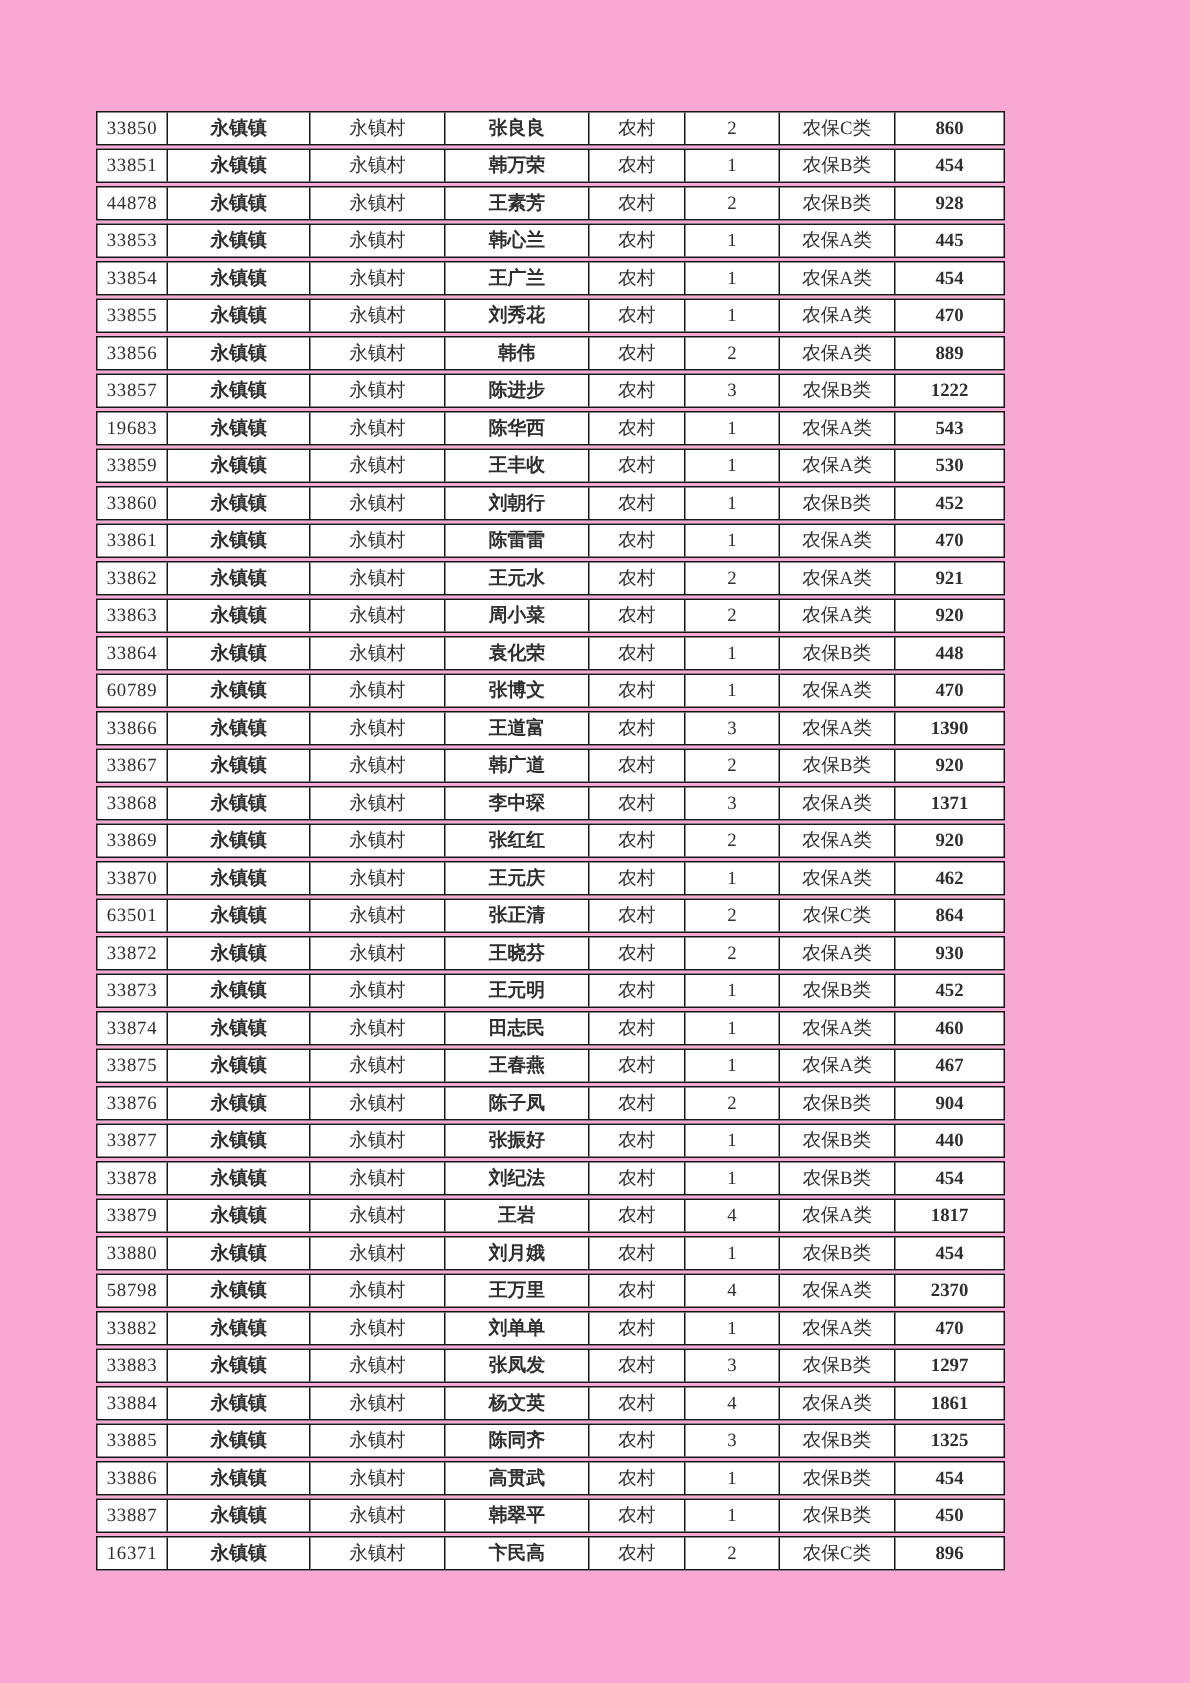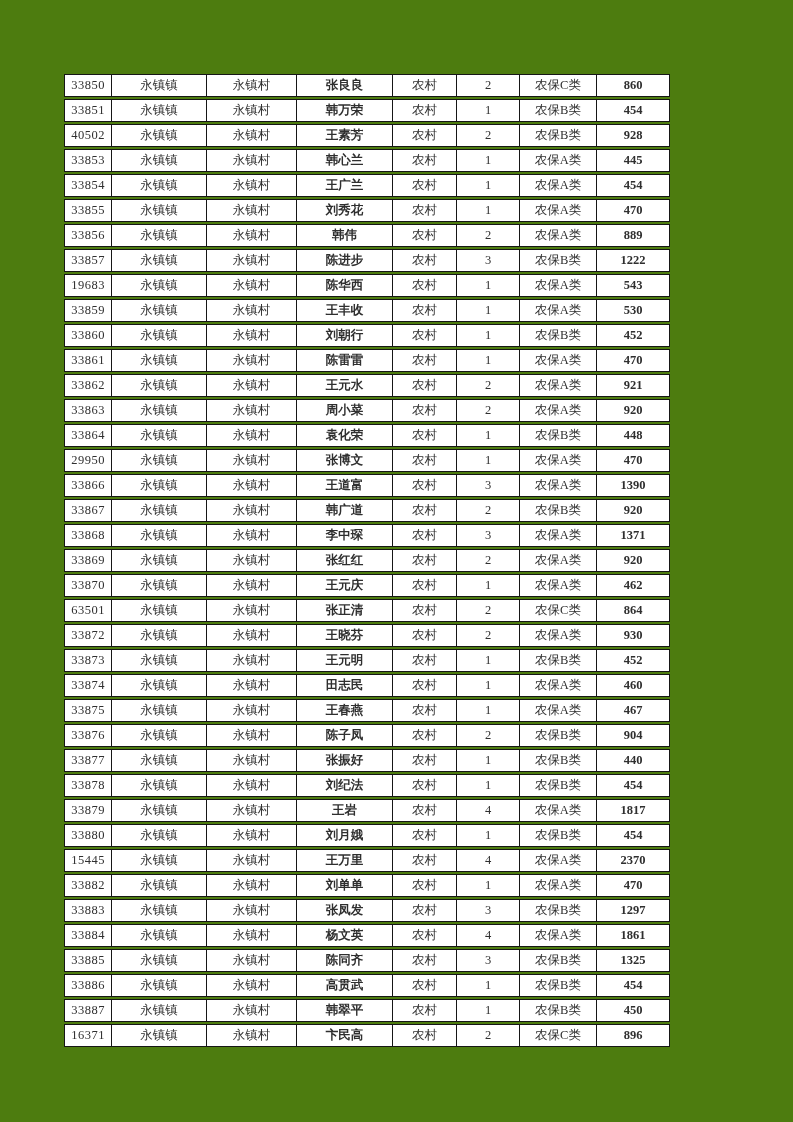--- a/index.html
+++ b/index.html
@@ -1,21 +1,21 @@
 <!DOCTYPE html>
 <html><head>
 <meta charset="utf-8">
 <style>
   html, body { margin: 0; padding: 0; }
   body { background: #ffffff; }
   .page {
     position: relative;
     width: 793px;
     height: 1122px;
-    background: #4d7c0f;
+    background: #f9a8d4;
     overflow: hidden;
     font-family: "Liberation Serif", "DejaVu Serif", serif;
   }
   .table {
     position: absolute;
     left: 64px;
     top: 74px;
     width: 606px;
   }
   .row {
@@ -31,21 +31,21 @@
     align-items: center;
     justify-content: center;
     font-size: 12.5px;
     line-height: 21px;
     color: #2f2f2f;
     border-right: 1px solid #161616;
     overflow: hidden;
     white-space: nowrap;
   }
   .cell.c0 { width: 47px; letter-spacing: 0.5px; }
-  .cell.c1 { width: 95px; }
+  .cell.c1 { width: 95px; font-weight: bold; }
   .cell.c2 { width: 90px; }
   .cell.c3 { width: 96px; font-weight: bold; }
   .cell.c4 { width: 64px; }
   .cell.c5 { width: 63px; }
   .cell.c6 { width: 77px; }
   .cell.c7 { width: 72px; border-right: none; font-weight: bold; }
 </style>
 </head>
 <body>
 
@@ -67,21 +67,21 @@
     <div class="cell c1">永镇镇</div>
     <div class="cell c2">永镇村</div>
     <div class="cell c3">韩万荣</div>
     <div class="cell c4">农村</div>
     <div class="cell c5">1</div>
     <div class="cell c6">农保B类</div>
     <div class="cell c7">454</div>
   </div>
 
   <div class="row">
-    <div class="cell c0">40502</div>
+    <div class="cell c0">44878</div>
     <div class="cell c1">永镇镇</div>
     <div class="cell c2">永镇村</div>
     <div class="cell c3">王素芳</div>
     <div class="cell c4">农村</div>
     <div class="cell c5">2</div>
     <div class="cell c6">农保B类</div>
     <div class="cell c7">928</div>
   </div>
 
   <div class="row">
@@ -210,21 +210,21 @@
     <div class="cell c1">永镇镇</div>
     <div class="cell c2">永镇村</div>
     <div class="cell c3">袁化荣</div>
     <div class="cell c4">农村</div>
     <div class="cell c5">1</div>
     <div class="cell c6">农保B类</div>
     <div class="cell c7">448</div>
   </div>
 
   <div class="row">
-    <div class="cell c0">29950</div>
+    <div class="cell c0">60789</div>
     <div class="cell c1">永镇镇</div>
     <div class="cell c2">永镇村</div>
     <div class="cell c3">张博文</div>
     <div class="cell c4">农村</div>
     <div class="cell c5">1</div>
     <div class="cell c6">农保A类</div>
     <div class="cell c7">470</div>
   </div>
 
   <div class="row">
@@ -386,21 +386,21 @@
     <div class="cell c1">永镇镇</div>
     <div class="cell c2">永镇村</div>
     <div class="cell c3">刘月娥</div>
     <div class="cell c4">农村</div>
     <div class="cell c5">1</div>
     <div class="cell c6">农保B类</div>
     <div class="cell c7">454</div>
   </div>
 
   <div class="row">
-    <div class="cell c0">15445</div>
+    <div class="cell c0">58798</div>
     <div class="cell c1">永镇镇</div>
     <div class="cell c2">永镇村</div>
     <div class="cell c3">王万里</div>
     <div class="cell c4">农村</div>
     <div class="cell c5">4</div>
     <div class="cell c6">农保A类</div>
     <div class="cell c7">2370</div>
   </div>
 
   <div class="row">

